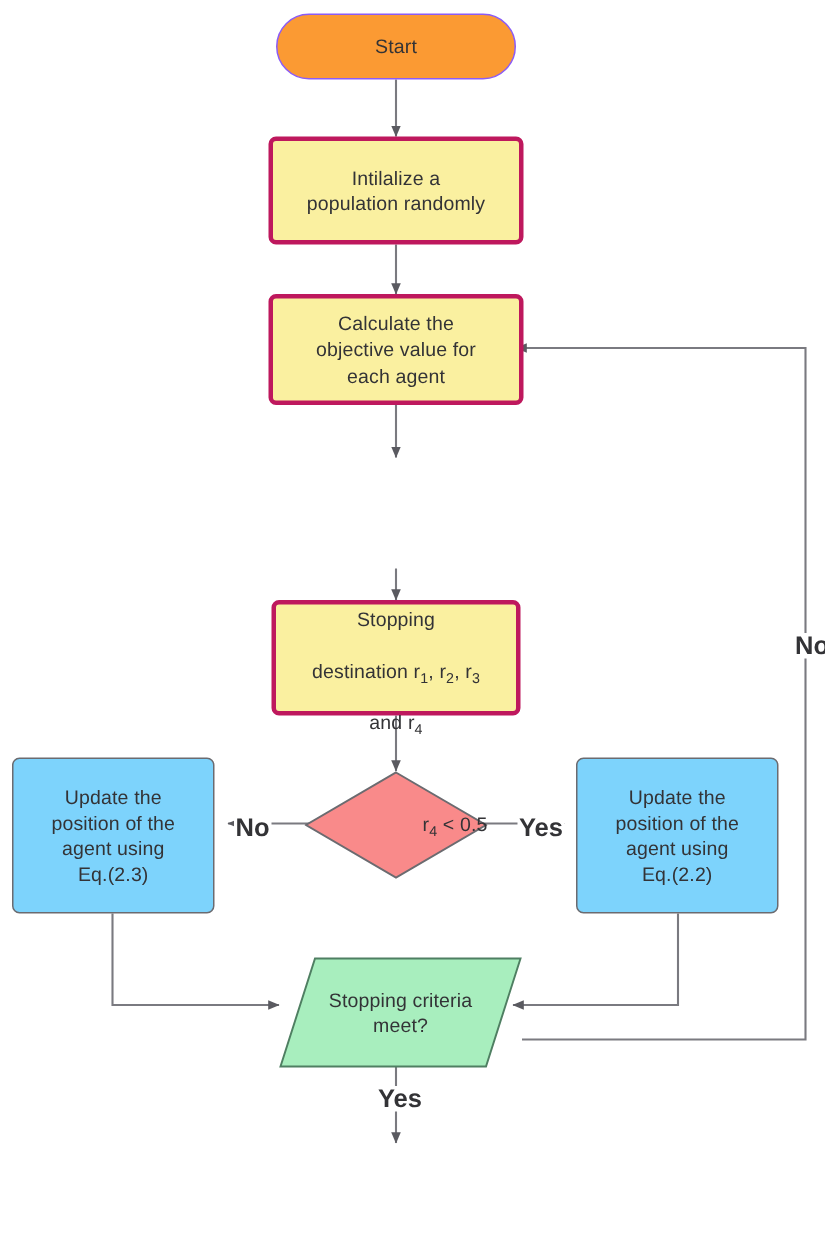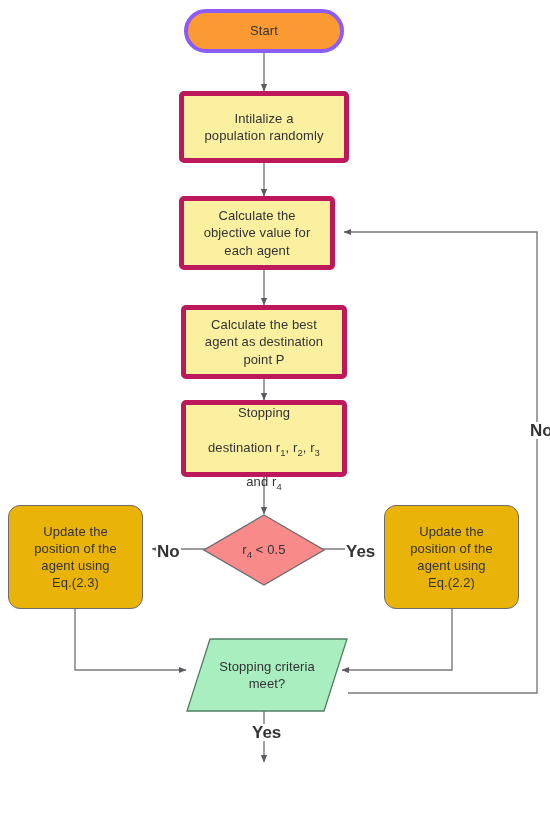--- a/index.html
+++ b/index.html
@@ -32,40 +32,41 @@
     align-items: center;
     justify-content: center;
     text-align: center;
     color: #333336;
     font-size: 13px;
     line-height: 1.32;
     letter-spacing: 0.1px;
   }
   .node-terminal {
     background: #FB9A33;
-    border: 4px solid #8b5cf6;
+    border: 1px solid #8b5cf6;
     border-radius: 26px;
   }
   .node-process-yellow {
     background: #FAF0A0;
-    border: 5px solid #be185d;
+    border: 3px solid #be185d;
     border-radius: 5px;
   }
   .node-process-blue {
-    background: #eab308;
+    background: #7dd3fc;
     border: 1px solid #6b6b70;
-    border-radius: 12px;
+    border-radius: 5px;
   }
   .node-label {
     padding: 0 6px;
     white-space: pre-line;
   }
   .node-decision {
     background: transparent;
     border: none;
+    justify-content: flex-end;
   }
   .shape-svg {
     position: absolute;
     left: 0;
     top: 0;
     width: 100%;
     height: 100%;
   }
   .decision-text, .io-text {
     position: relative;
@@ -126,31 +127,26 @@
 
   <div class="node node-terminal" style="left:184px; top:9px; width:160px; height:44px;">
     <span class="node-label">Start</span>
   </div>
 
   <div class="node node-process-yellow" style="left:179px; top:91px; width:170px; height:72px;">
     <span class="node-label">Intilalize a
 population randomly</span>
   </div>
 
-  <div class="node node-process-yellow" style="left:179px; top:196px; width:156px; height:74px;">
+  <div class="node node-process-yellow" style="left:179px; top:196px; width:170px; height:74px;">
     <span class="node-label">Calculate the
 objective value for
 each agent</span>
   </div>
 
-  <div class="node node-process-yellow" style="left:181px; top:305px; width:166px; height:74px;">
-    <span class="node-label">Calculate the best
-agent as destination
-point P</span>
-  </div>
 
   <div class="node node-process-yellow" style="left:181px; top:400px; width:166px; height:77px;">
     <span class="node-label">
       <span>Stopping</span><br>
       <span>destination r</span><sub>1</sub><span>, r</span><sub>2</sub><span>, r</span><sub>3</sub><br>
       <span>and r</span><sub>4</sub>
     </span>
   </div>
 
   <div class="node node-decision" style="left:203px; top:514px; width:122px; height:72px;">

